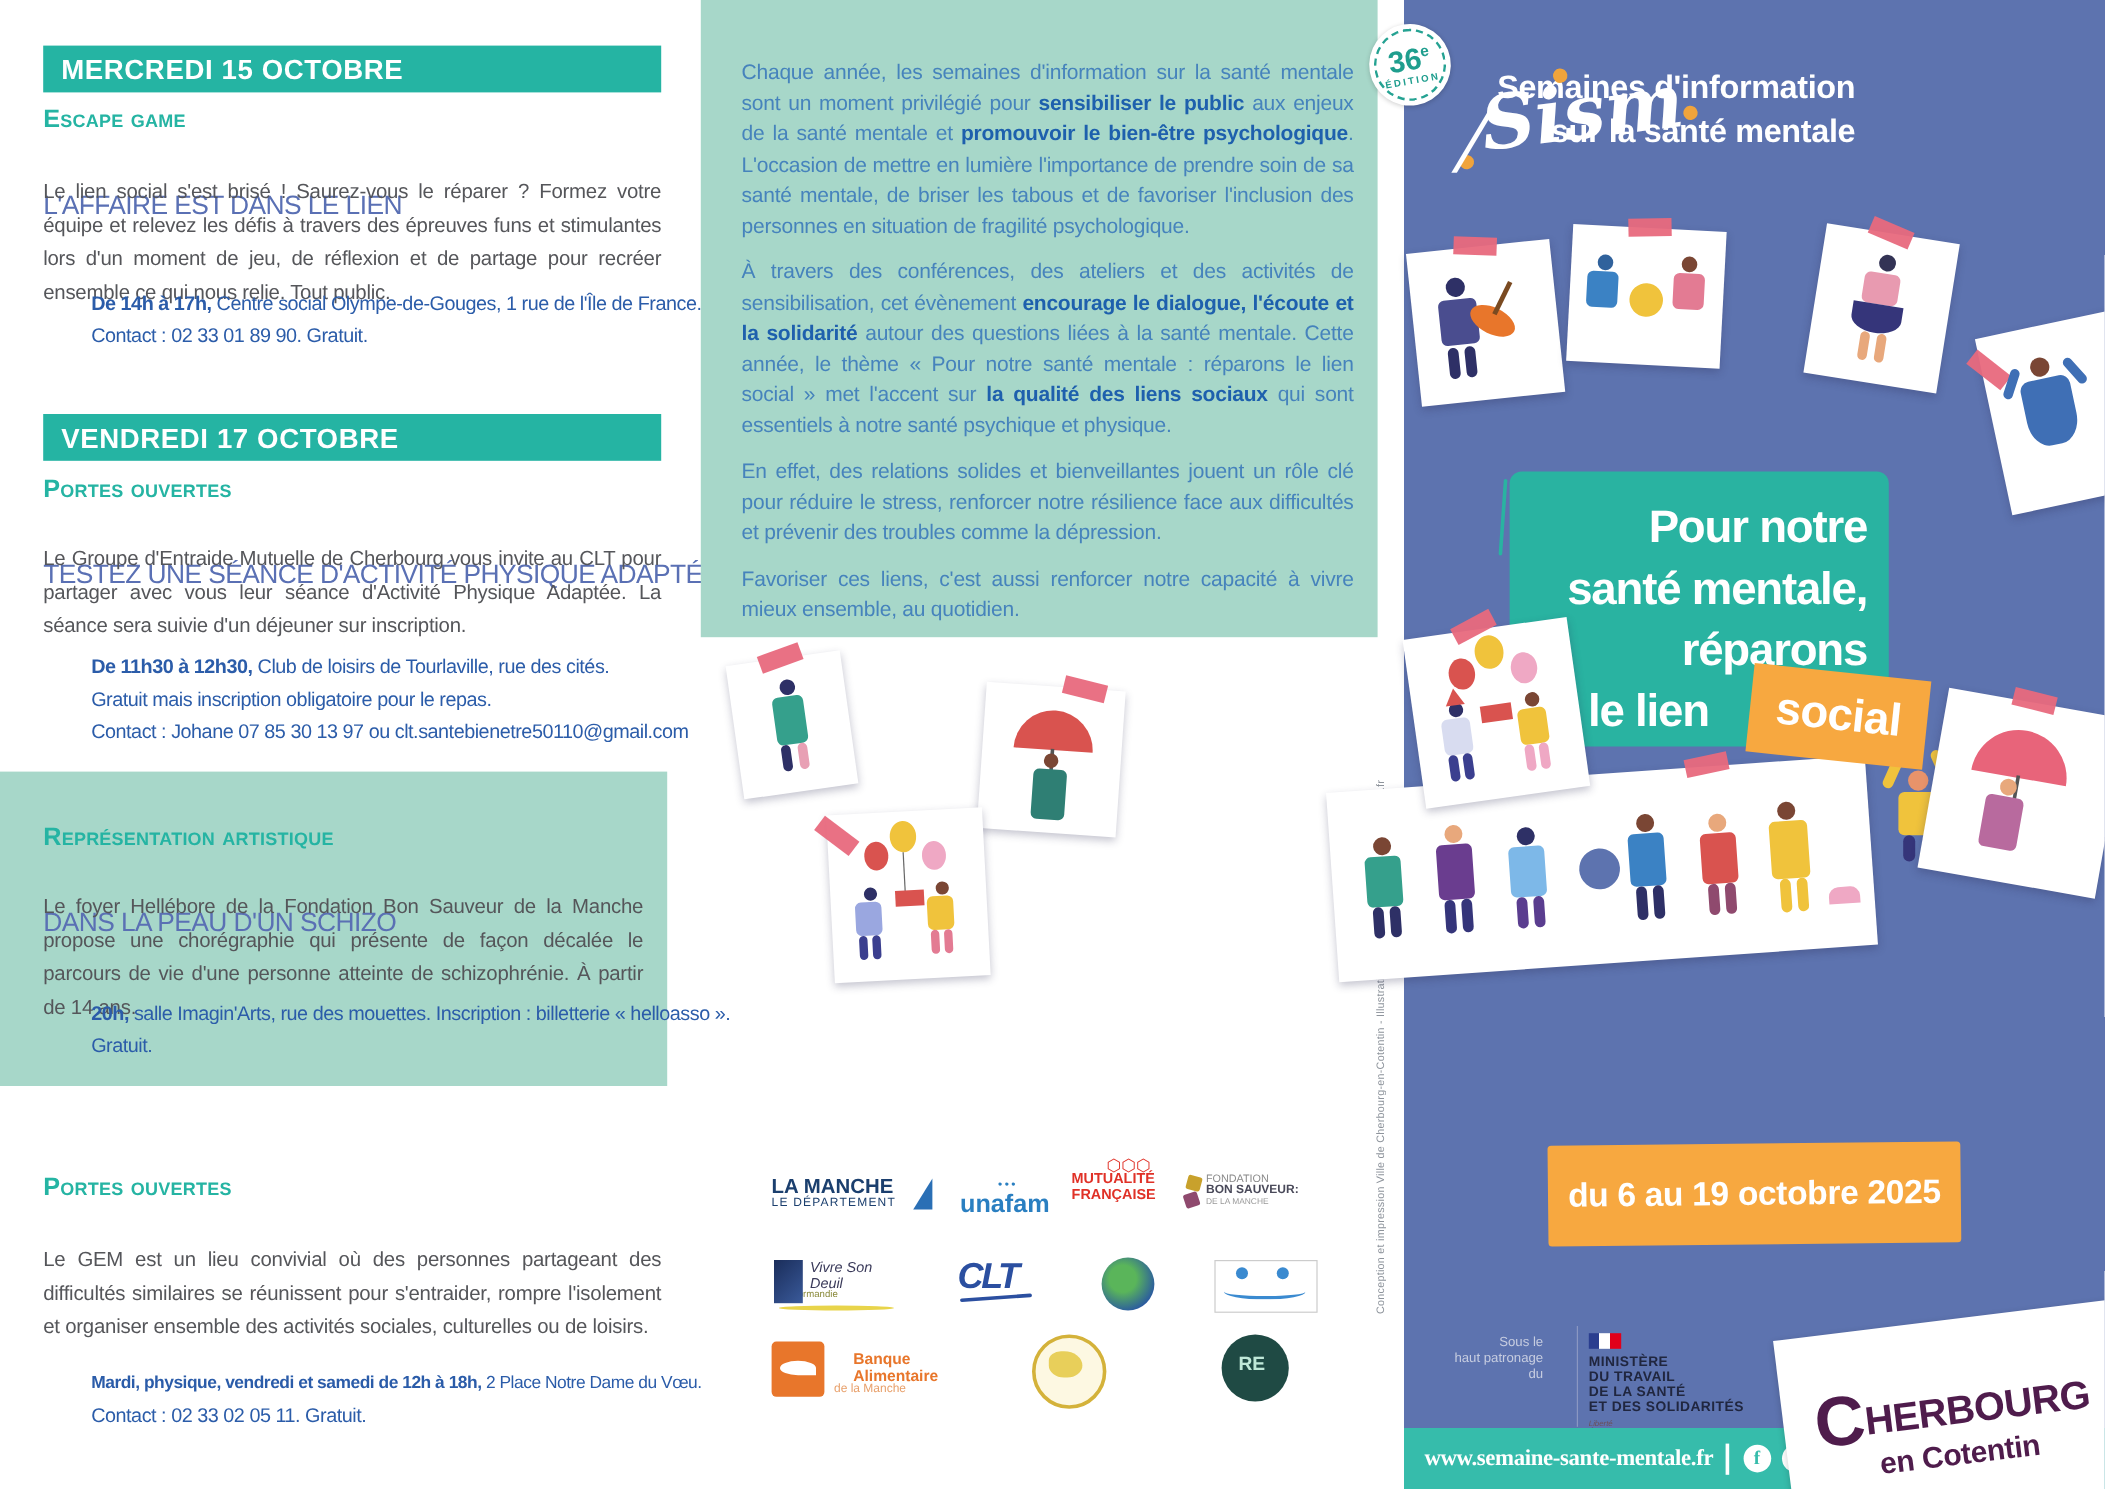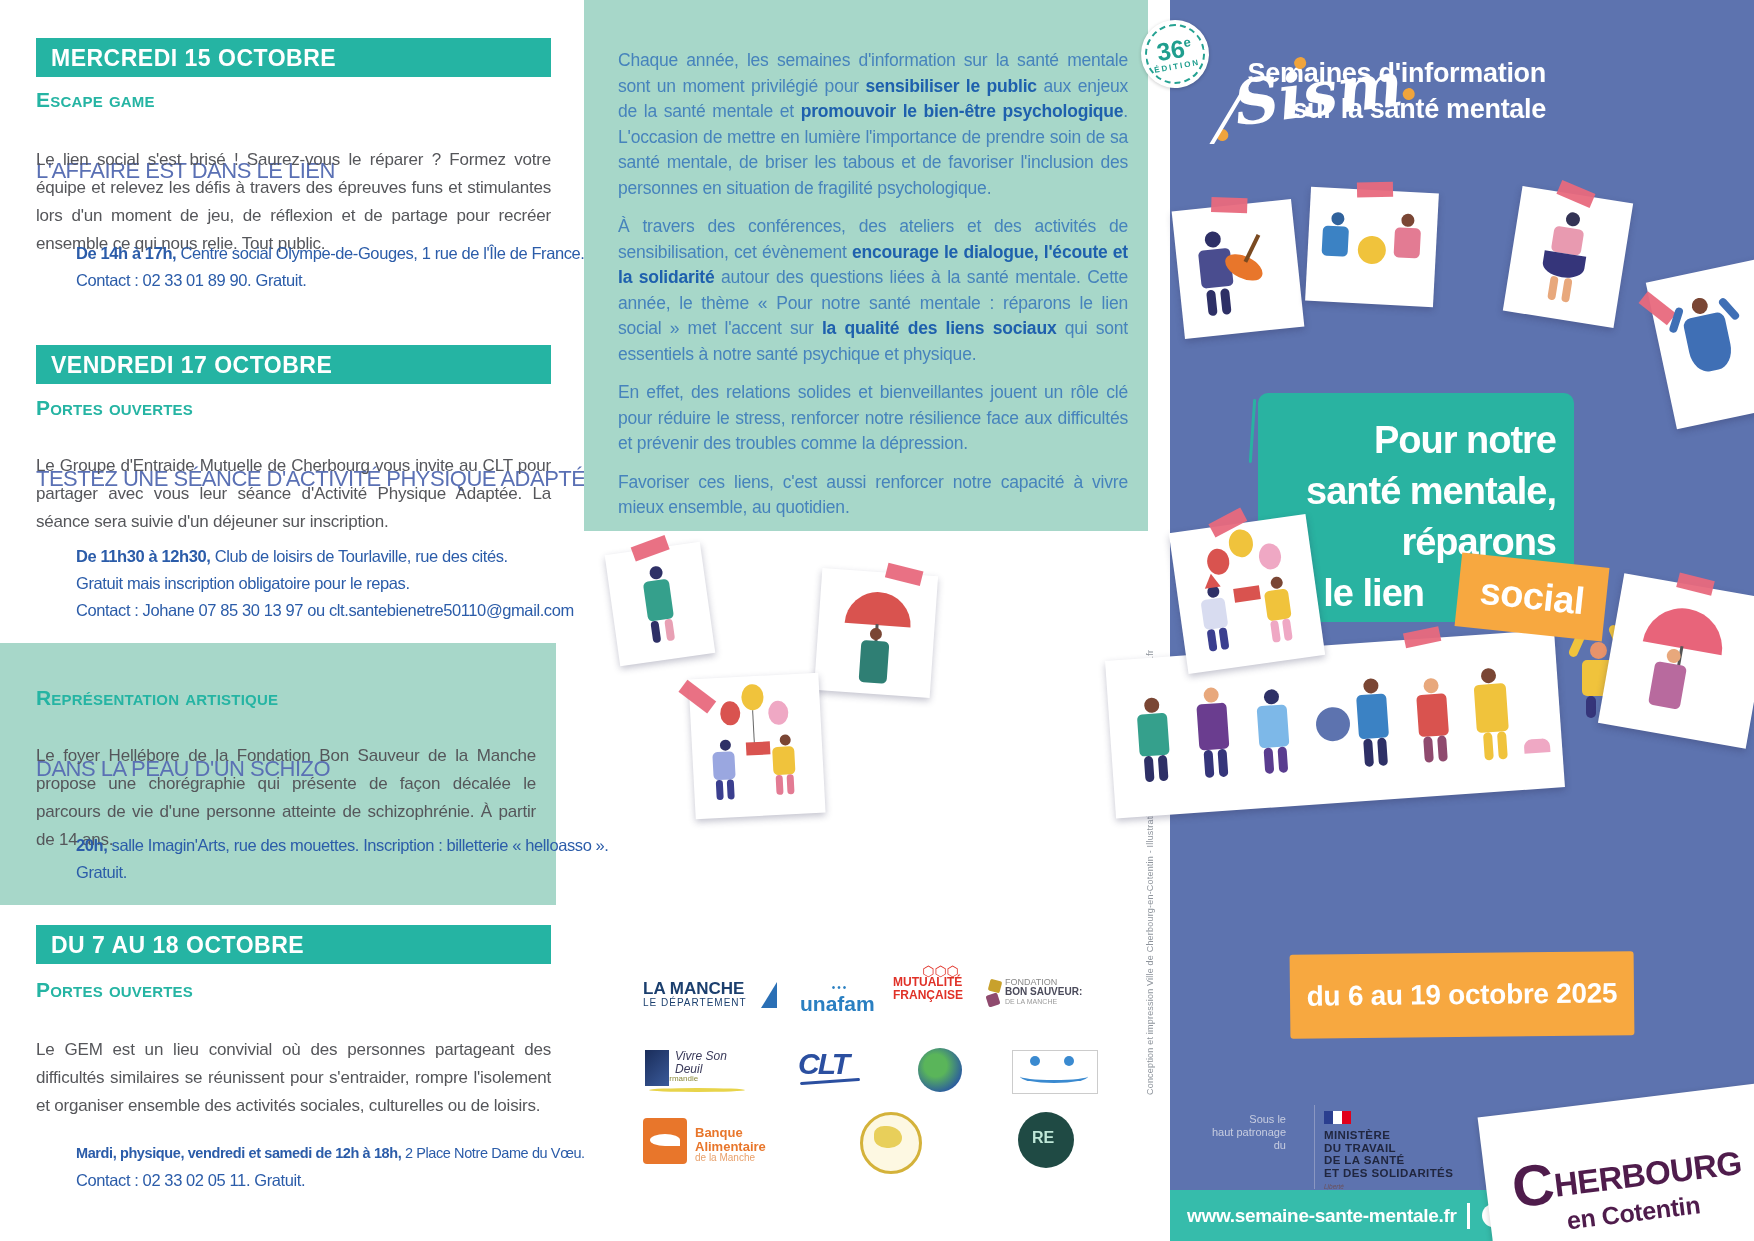--- a/index.html
+++ b/index.html
@@ -65,21 +65,21 @@
   .patron{position:absolute;left:0;top:8px;width:88px;text-align:right;color:#c7cde0;
           font-size:11px;line-height:13px;}
   .mdivider{position:absolute;left:116px;top:0;width:1px;height:84px;background:#8a97c2;}
   .mflag{position:absolute;left:126px;top:6px;width:27px;height:13px;
          background:linear-gradient(90deg,#2a3e8f 33%,#ffffff 33%,#ffffff 66%,#e1001a 66%);}
   .mname{position:absolute;left:126px;top:24px;color:#20263f;font-size:11.5px;line-height:12.5px;
          font-weight:bold;letter-spacing:.4px;}
   .motto{position:absolute;left:126px;top:78px;color:#6b505a;font-size:6.5px;line-height:7px;font-style:italic;}
   .footerbar{position:absolute;left:0;top:1190px;width:584px;height:51px;background:#36bcab;
              display:flex;align-items:center;box-sizing:border-box;padding-left:17px;z-index:4;}
-  .footerbar .url,.footerbar .handle{color:#fff;font-size:19px;font-weight:bold;letter-spacing:-.3px;}
+  .footerbar .url,.footerbar .handle{color:#fff;font-size:19px;font-weight:bold;letter-spacing:-.3px;font-family:Liberation Serif, serif;}
   .fdiv{width:3px;height:26px;background:#fff;margin:0 12px 0 10px;}
   .sicon{width:23px;height:23px;background:#fff;border-radius:50%;color:#36bcab;font-weight:bold;
          text-align:center;margin-right:9px;flex:0 0 auto;}
   .sicon.f{font-size:16px;line-height:23px;font-family:"Liberation Serif",serif;}
   .sicon.in{font-size:11px;line-height:23px;}
   .cherbourg{position:absolute;left:318px;top:1098px;width:310px;height:190px;background:#fff;
              transform:rotate(-7deg);z-index:5;box-sizing:border-box;padding:40px 0 0 26px;
              box-shadow:0 2px 6px rgba(0,0,0,.2);}
   .ch1{color:#4f1c4c;font-weight:bold;white-space:nowrap;}
   .ch1 .bigc{font-size:58px;vertical-align:-6px;}
@@ -118,21 +118,20 @@
 
   <div class="greenbox"></div>
   <div class="cat" style="top:686px">Représentation artistique</div>
   <div class="evtitle" style="top:711px">DANS LA PEAU D'UN SCHIZO</div>
   <div class="body rich" style="top:742px;width:500px"><span>Le foyer Hellébore de la Fondation Bon Sauveur de la Manche propose une chorégraphie qui présente de façon décalée le parcours de vie d'une personne atteinte de schizophrénie. À partir de 14 ans.</span></div>
   <div class="info rich" style="top:832px">
     <div><span class="b">20h, </span><span>salle Imagin'Arts, rue des mouettes. Inscription : billetterie « helloasso ».</span></div>
     <div><span>Gratuit.</span></div>
   </div>
 
-  <div class="daybar" style="top:925px">DU 7 AU 18 OCTOBRE</div>
   <div class="cat" style="top:978px">Portes ouvertes</div>
   <div class="body rich" style="top:1036px"><span>Le GEM est un lieu convivial où des personnes partageant des difficultés similaires se réunissent pour s'entraider, rompre l'isolement et organiser ensemble des activités sociales, culturelles ou de loisirs.</span></div>
   <div class="info rich" style="top:1140px">
     <div style="font-size:14.5px"><span class="b">Mardi, physique, vendredi et samedi de 12h à 18h, </span><span>2 Place Notre Dame du Vœu.</span></div>
     <div><span>Contact : 02 33 02 05 11. Gratuit.</span></div>
   </div>
 
   <div class="introbox">
     <p class="rich"><span>Chaque année, les semaines d'information sur la santé mentale sont un moment privilégié pour </span><span class="b">sensibiliser le public</span><span> aux enjeux de la santé mentale et </span><span class="b">promouvoir le bien-être psychologique</span><span>. L'occasion de mettre en lumière l'importance de prendre soin de sa santé mentale, de briser les tabous et de favoriser l'inclusion des personnes en situation de fragilité psychologique.</span></p>
     <p class="rich"><span>À travers des conférences, des ateliers et des activités de sensibilisation, cet évènement </span><span class="b">encourage le dialogue, l'écoute et la solidarité</span><span> autour des questions liées à la santé mentale. Cette année, le thème « Pour notre santé mentale : réparons le lien social » met l'accent sur </span><span class="b">la qualité des liens sociaux</span><span> qui sont essentiels à notre santé psychique et physique.</span></p>
@@ -207,21 +206,21 @@
   </div>
   <div class="logo" style="left:1012px;top:1050px;width:84px">
     <div class="shape" style="left:0;top:0;width:84px;height:42px;background:#fff;border:1px solid #ccc"></div>
     <div class="fig-head" style="left:18px;top:6px;width:10px;height:10px;background:#3a8ad0"></div>
     <div class="fig-head" style="left:52px;top:6px;width:10px;height:10px;background:#3a8ad0"></div>
     <div class="shape" style="left:8px;top:20px;width:68px;height:10px;border-bottom:3px solid #3a8ad0;border-radius:50%"></div>
   </div>
   <div class="logo" style="left:643px;top:1118px;width:160px">
     <div class="shape" style="left:0;top:0;width:44px;height:46px;background:#e8762b;border-radius:4px"></div>
     <div class="shape" style="left:7px;top:16px;width:30px;height:12px;background:#fff;border-radius:50% 50% 0 50%"></div>
-    <span class="t" style="margin-left:52px;color:#e8762b;font-weight:bold;font-size:13px;padding-top:8px">Banque Alimentaire</span>
+    <span class="t" style="margin-left:68px;color:#e8762b;font-weight:bold;font-size:13px;padding-top:8px">Banque Alimentaire</span>
     <span class="t" style="margin-left:52px;color:#e8a06b;font-size:10px">de la Manche</span>
   </div>
   <div class="logo" style="left:860px;top:1112px">
     <div class="shape" style="width:56px;height:56px;border-radius:50%;border:3px solid #d4b23a;background:#fdf8e2"></div>
     <div class="shape" style="left:14px;top:14px;width:28px;height:22px;background:#e8cf5a;border-radius:40% 60% 50% 50%"></div>
   </div>
   <div class="logo" style="left:1018px;top:1112px">
     <div class="shape" style="width:56px;height:56px;border-radius:50%;background:#1f4a44"></div>
     <span class="t" style="position:absolute;left:14px;top:18px;color:#bfe8d8;font-weight:bold;font-size:16px">RE</span>
   </div>

